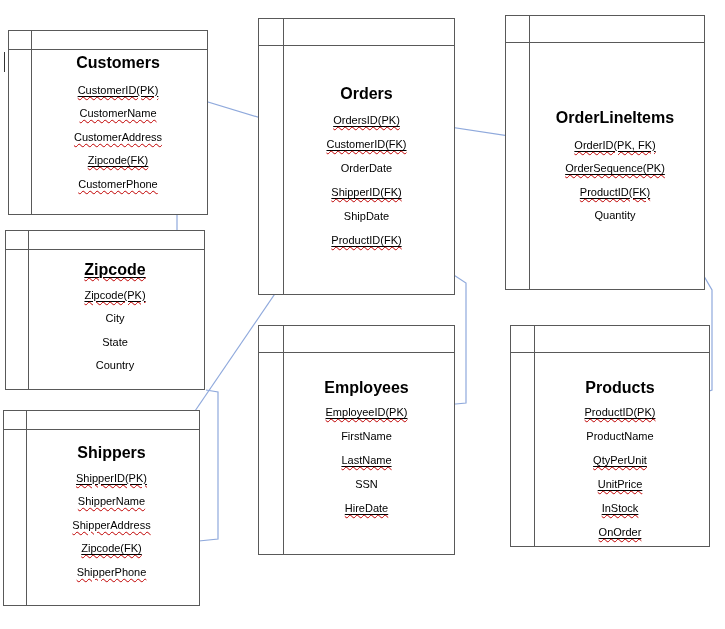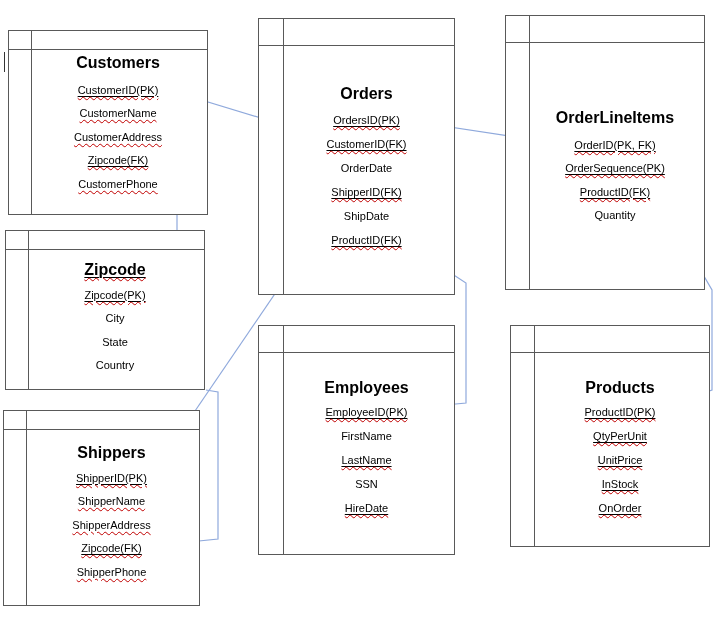--- a/index.html
+++ b/index.html
@@ -181,20 +181,23 @@
 
   <div class="tbl" style="left:510px; top:325px; width:200px; height:222px;">
     <div class="hline" style="top:26px"></div>
     <div class="vline" style="left:23px"></div>
     <div class="title" style="top:54px"><span>Products</span></div>
     <div class="fields" style="top:74px; --rh:24px;">
       <div class="row">
           <span class="u"><span class="sq">ProductID(PK)</span></span>
         </div>
       <div class="row">
+          <span><span>ProductName</span></span>
+        </div>
+      <div class="row">
           <span class="u"><span class="sq">QtyPerUnit</span></span>
         </div>
       <div class="row">
           <span class="u"><span class="sq">UnitPrice</span></span>
         </div>
       <div class="row">
           <span class="u"><span class="sq">InStock</span></span>
         </div>
       <div class="row">
           <span class="u"><span class="sq">OnOrder</span></span>

